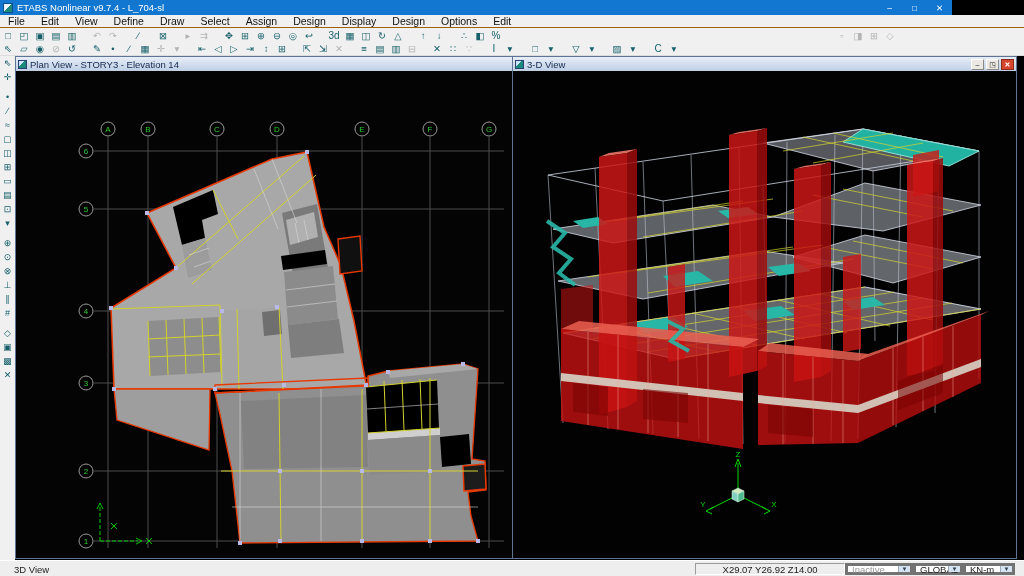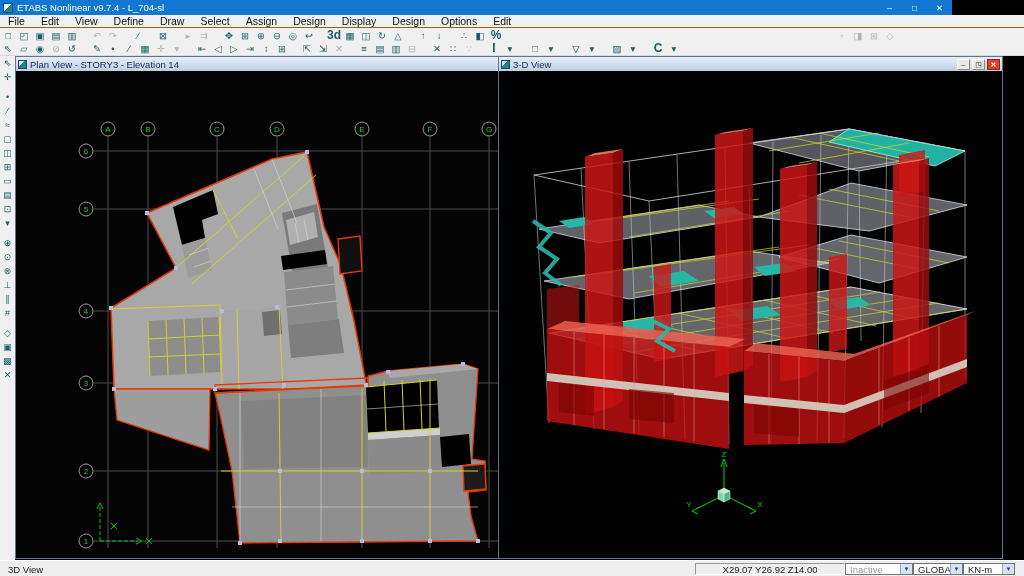--- a/index.html
+++ b/index.html
@@ -19,51 +19,51 @@
   .mitem{padding:0 8px;height:100%;display:flex;align-items:center}
   
   .tbrow{position:absolute;left:0;width:1024px;height:14px;background:#f0f0f0;display:flex;align-items:center;
          border-bottom:1px solid #dcdcdc}
   .tb1{top:28px}.tb2{top:42px;height:13px}
   .tbtn{border:1px solid transparent;background:transparent;margin:0;padding:0;width:16px;height:13px;
         font-size:9.5px;line-height:11px;color:#17606a;display:flex;align-items:center;justify-content:center;
         font-family:"Liberation Sans",sans-serif}
   .tbtn.gs{margin-left:9px}
   .tbtn.dis span{color:#b3b3b3}
-  .tbtn.txt span{font-size:12px;font-weight:bold}
+  .tbtn.txt span{font-size:10px;font-weight:normal}
   .tbtn.mla{margin-left:330px}
   
   .sidebar{position:absolute;left:0;top:56px;width:15px;height:504px;background:#f0f0f0;
            display:flex;flex-direction:column;align-items:center;border-right:1px solid #c9c9c9}
   .sbtn{border:1px solid transparent;background:transparent;width:14px;height:14px;padding:0;
         font-size:9px;color:#17606a;display:flex;align-items:center;justify-content:center}
   .sbtn.gsv{margin-top:6px}
   
   .workarea{position:absolute;left:15px;top:56px;width:1009px;height:504px;background:#000}
   .childwin{position:absolute;top:0;height:503px;border:1px solid #5f7494;background:#000;box-sizing:border-box}
   .planwin{left:0;width:568px}
-  .d3win{left:483px;width:505px}
+  .d3win{left:497px;width:505px}
   .childtitle{height:14px;background:linear-gradient(#e7eef8,#bfcfe4);border-bottom:1px solid #8fa3c0;
               display:flex;align-items:center;font-size:9.5px;color:#13284e;padding-left:2px}
   .childicon{width:9px;height:9px;margin-right:3px;background:linear-gradient(135deg,#cfe4ff 0 40%,#1b8a7a 40% 100%);
              border:1px solid #27406e;box-sizing:border-box}
   .childbtns{margin-left:auto;display:flex;gap:2px;padding-right:2px}
   .cbtn{width:13px;height:11px;background:#ece9e2;border:1px solid #8a8a8a;border-top-color:#fff;border-left-color:#fff;
         font-size:7px;line-height:9px;text-align:center;color:#222;box-sizing:border-box}
   .cbtn.close-red{background:#d6442c;color:#fff;border-color:#8a2a1a;font-weight:bold}
   .childcontent{position:absolute;left:0;top:14px;right:0;bottom:0;background:#000;overflow:hidden}
   .childcontent svg{position:absolute;left:0;top:0}
   
   .statusbar{position:absolute;left:0;top:560px;width:1024px;height:16px;background:#eeeeee;
              border-top:1px solid #fff;display:flex;align-items:center;font-size:9.5px;color:#222}
-  .st-left{padding-left:8px;flex:1}
+  .st-left{padding-left:14px;flex:1}
   .st-box{border:1px solid #9a9a9a;border-bottom-color:#fff;border-right-color:#fff;height:12px;
           display:flex;align-items:center;padding:0 4px;background:#eee;box-sizing:border-box}
   .st-coords{width:150px;justify-content:center}
-  .st-combo{background:#fff;border:1px solid #737373;position:relative;padding-right:12px}
+  .st-combo{background:#fff;border:3px solid #737373;position:relative;padding-right:12px}
   .st-combo .dd{position:absolute;right:0;top:0;bottom:0;width:11px;background:#d6e3f3;border-left:1px solid #9ab;
                 font-size:6px;display:flex;align-items:center;justify-content:center;color:#345}
   .st-inactive{color:#9a9a9a;width:68px}
   .st-global{width:50px}
   .st-units{width:52px;margin-right:9px}
 </style>
 </head>
 <body>
 
 <div class="titlebar">

